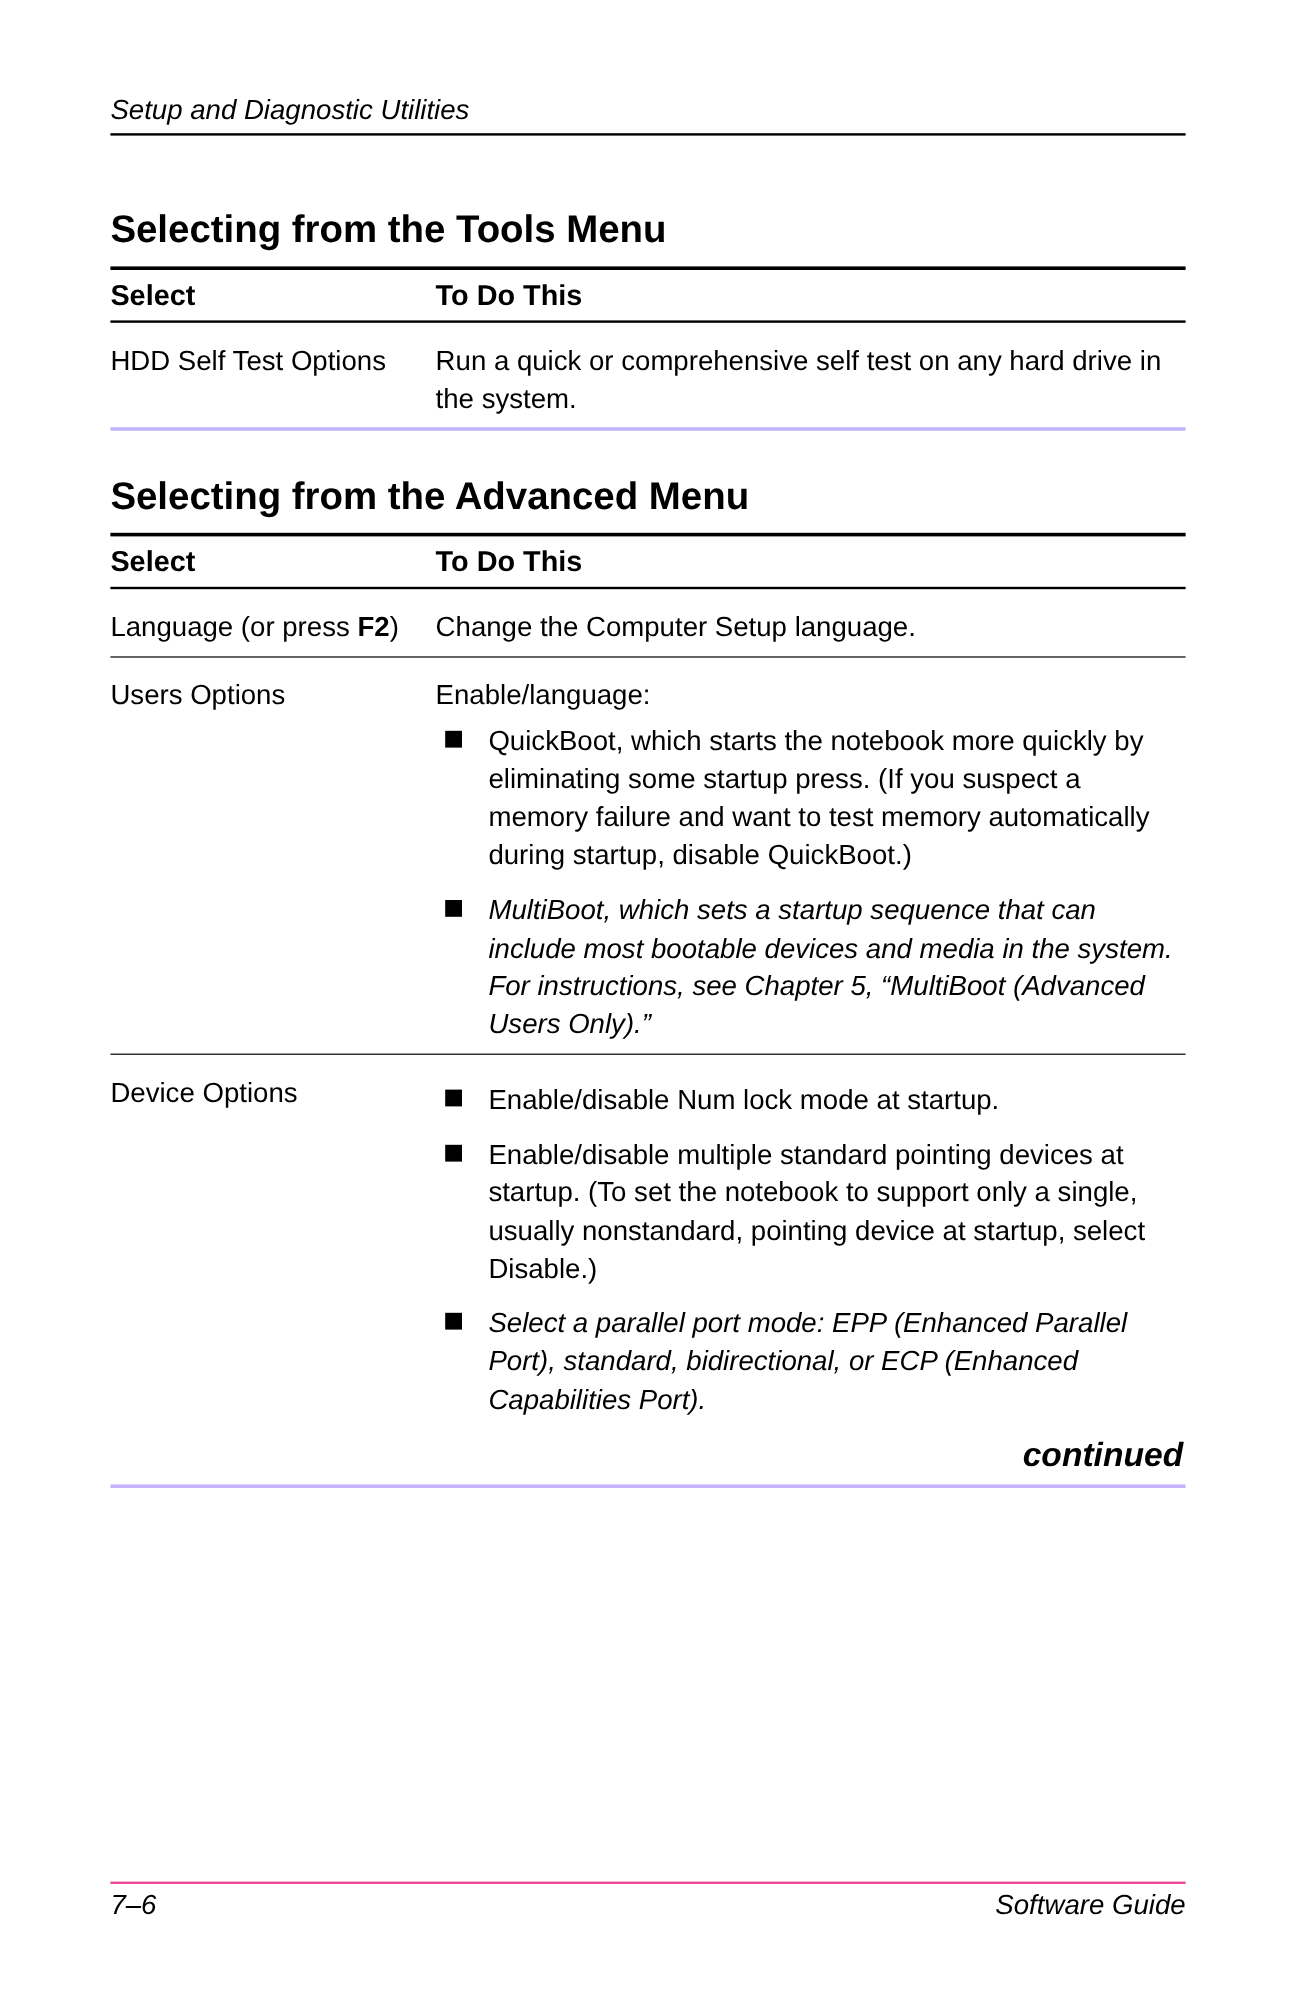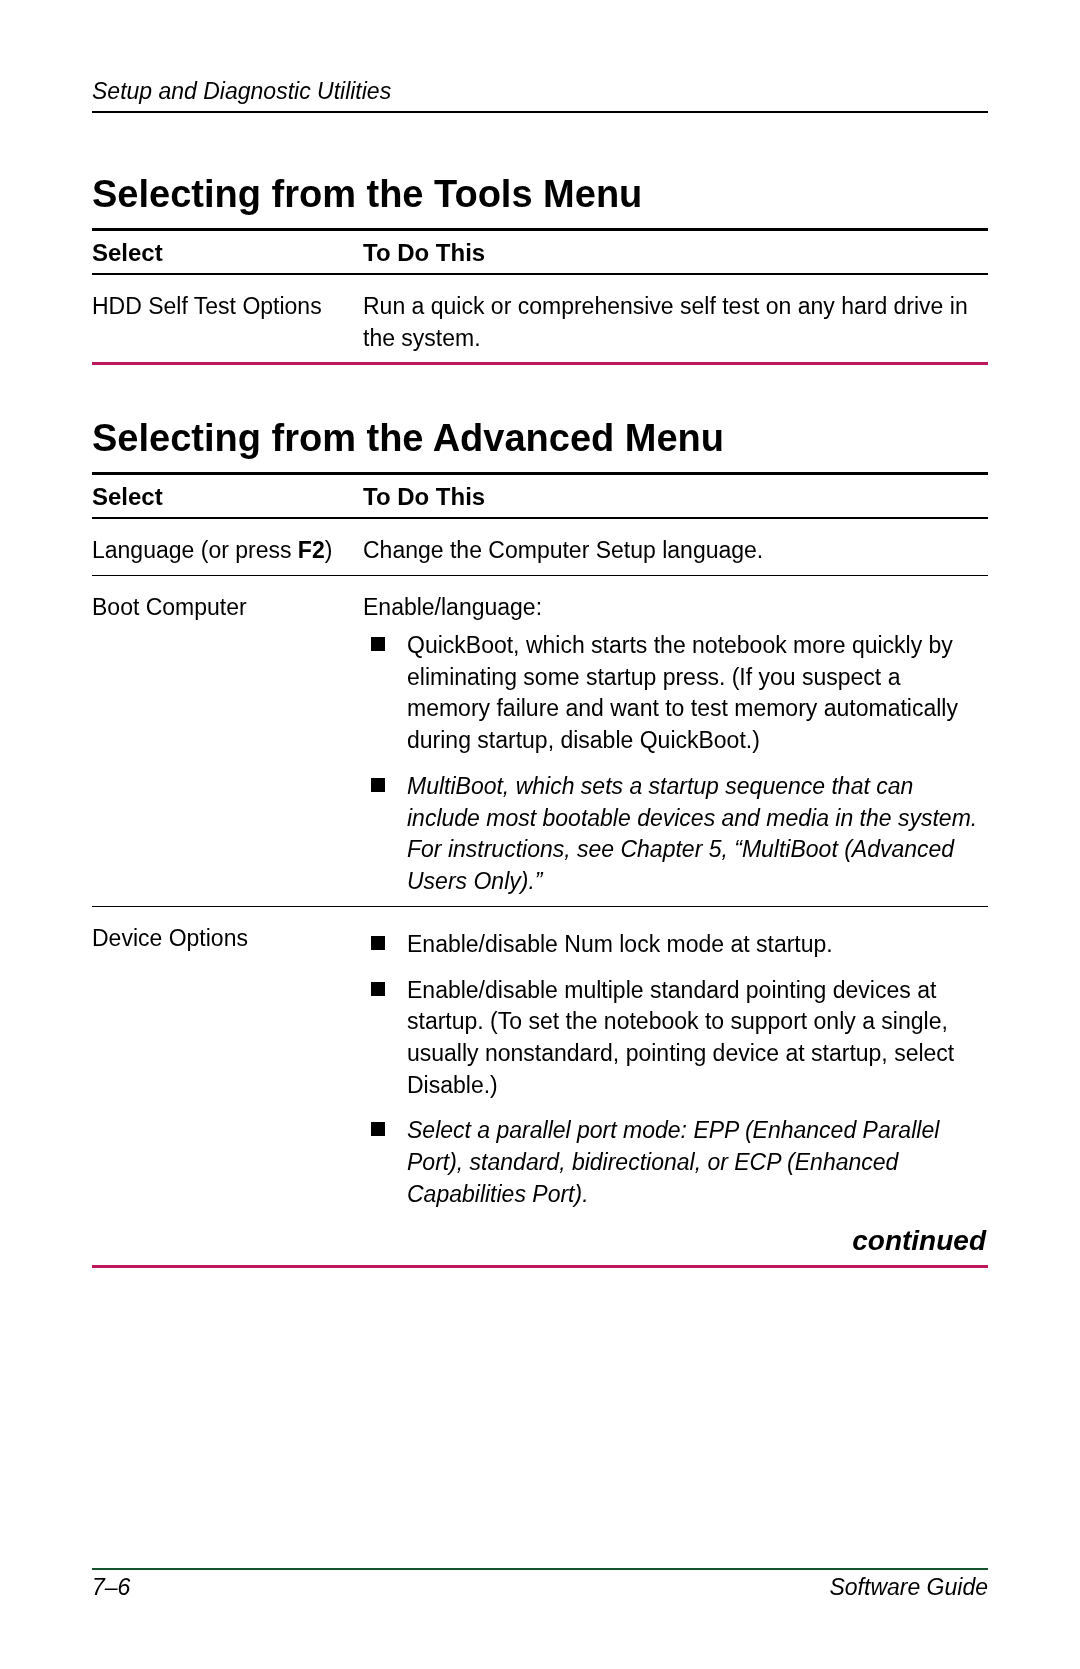--- a/index.html
+++ b/index.html
@@ -19,26 +19,26 @@
     font-style: italic;
     font-family: Arial, Helvetica, sans-serif;
     font-size: 23px;
     border-bottom: 2px solid #000;
     padding-bottom: 6px;
     margin-bottom: 60px;
   }
   h1.section-title {
     font-family: Arial, Helvetica, sans-serif;
     font-weight: bold;
-    font-size: 38px;
-    margin: 16px 0 12px 0;
+    font-size: 32px;
+    margin: 0 0 12px 0;
   }
   .tbl {
     border-top: 3px solid #000;
-    border-bottom: 3px solid #be185d;
+    border-bottom: 3px solid #c4b5fd;
   }
   .tbl-head {
     display: flex;
     font-weight: bold;
     font-size: 24px;
     padding: 8px 0 6px 0;
     border-bottom: 2px solid #000;
   }
   .tbl-row {
     display: flex;
@@ -84,21 +84,21 @@
     font-weight: bold;
     font-size: 28px;
     padding: 6px 2px 8px 0;
   }
   .spacer { height: 36px; }
   .footer {
     position: absolute;
     left: 92px;
     right: 92px;
     bottom: 68px;
-    border-top: 2px solid #14532d;
+    border-top: 2px solid #ec4899;
     display: flex;
     justify-content: space-between;
     font-style: italic;
     font-size: 23px;
     padding-top: 4px;
   }
   .bold-inline { font-weight: bold; font-style: normal; }
 </style>
 </head>
 <body>
@@ -129,21 +129,21 @@
     </div>
 
     <div class="tbl-row">
       <div class="col-select">
         <span>Language (or press </span><span class="bold-inline">F2</span><span>)</span>
       </div>
       <div class="col-todo">Change the Computer Setup language.</div>
     </div>
 
     <div class="tbl-row">
-      <div class="col-select">Boot Computer</div>
+      <div class="col-select">Users Options</div>
       <div class="col-todo">
         <div class="intro-line">Enable/language:</div>
         <ul class="sq">
           <li>QuickBoot, which starts the notebook more quickly by eliminating some startup press. (If you suspect a memory failure and want to test memory automatically during startup, disable QuickBoot.)</li>
           <li>MultiBoot, which sets a startup sequence that can include most bootable devices and media in the system. For instructions, see Chapter 5, “MultiBoot (Advanced Users Only).”</li>
         </ul>
       </div>
     </div>
 
     <div class="tbl-row">

